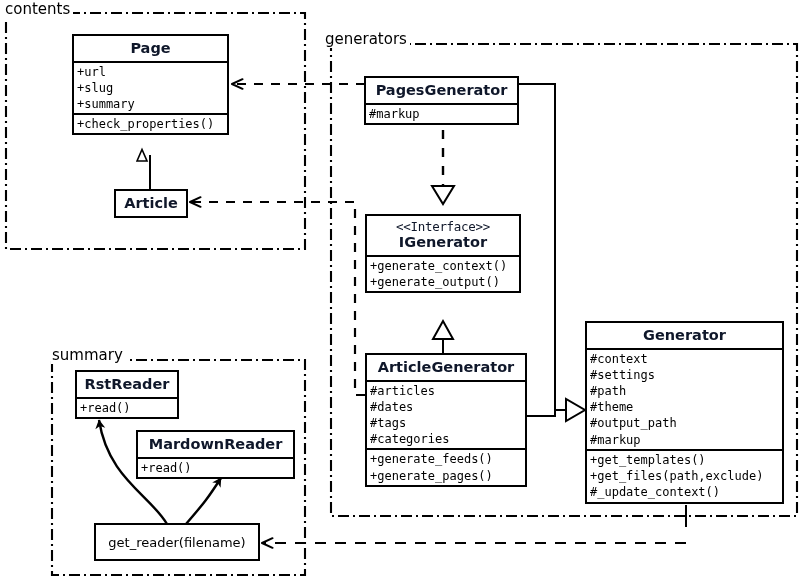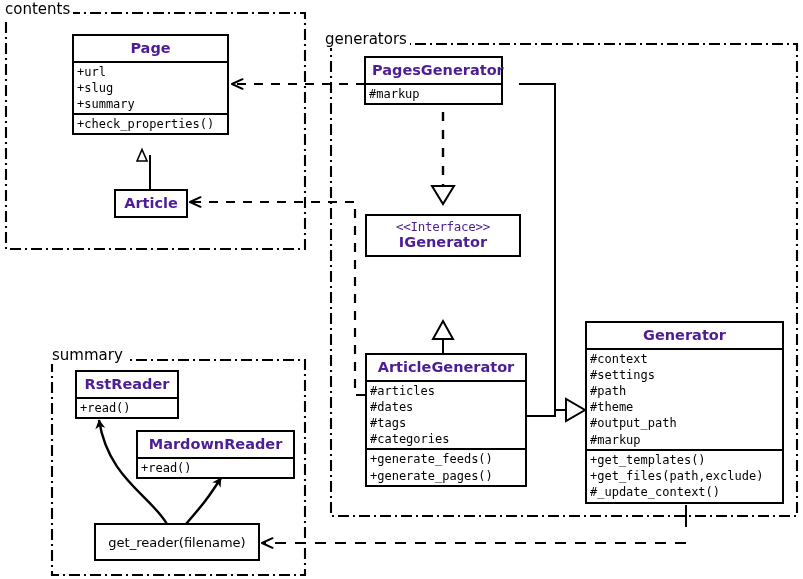--- a/index.html
+++ b/index.html
@@ -31,21 +31,21 @@
     border: 2px solid #000;
     background: #ffffff;
     z-index: 5;
   }
   .uml-name {
     font-weight: bold;
     font-size: 14.5px;
     text-align: center;
     padding: 4px 6px 4px 6px;
     line-height: 1.15;
-    color: #4c1d95;
+    color: #0f172a;
     white-space: nowrap;
   }
   .uml-name .stereotype {
     display: block;
     font-weight: normal;
     font-size: 12.5px;
     font-family: "DejaVu Sans Mono", monospace;
     letter-spacing: -0.3px;
   }
   .uml-compartment {
@@ -181,31 +181,35 @@
     </div>
     <div class="uml-compartment">
       <div class="row">+check_properties()</div>
     </div>
   </div>
 
   <div class="uml-class" style="left:114px; top:189px; width:74px;">
     <div class="uml-name">Article</div>
   </div>
 
-  <div class="uml-class" style="left:364px; top:56px; width:139px;">
+  <div class="uml-class" style="left:364px; top:76px; width:155px;">
     <div class="uml-name">PagesGenerator</div>
     <div class="uml-compartment">
       <div class="row">#markup</div>
     </div>
   </div>
 
   <div class="uml-class" style="left:365px; top:214px; width:156px;">
     <div class="uml-name">
       <span class="stereotype">&lt;&lt;Interface&gt;&gt;</span>
       <span>IGenerator</span>
+    </div>
+    <div class="uml-compartment">
+      <div class="row">+generate_context()</div>
+      <div class="row">+generate_output()</div>
     </div>
   </div>
 
   <div class="uml-class" style="left:365px; top:353px; width:162px;">
     <div class="uml-name">ArticleGenerator</div>
     <div class="uml-compartment">
       <div class="row">#articles</div>
       <div class="row">#dates</div>
       <div class="row">#tags</div>
       <div class="row">#categories</div>

